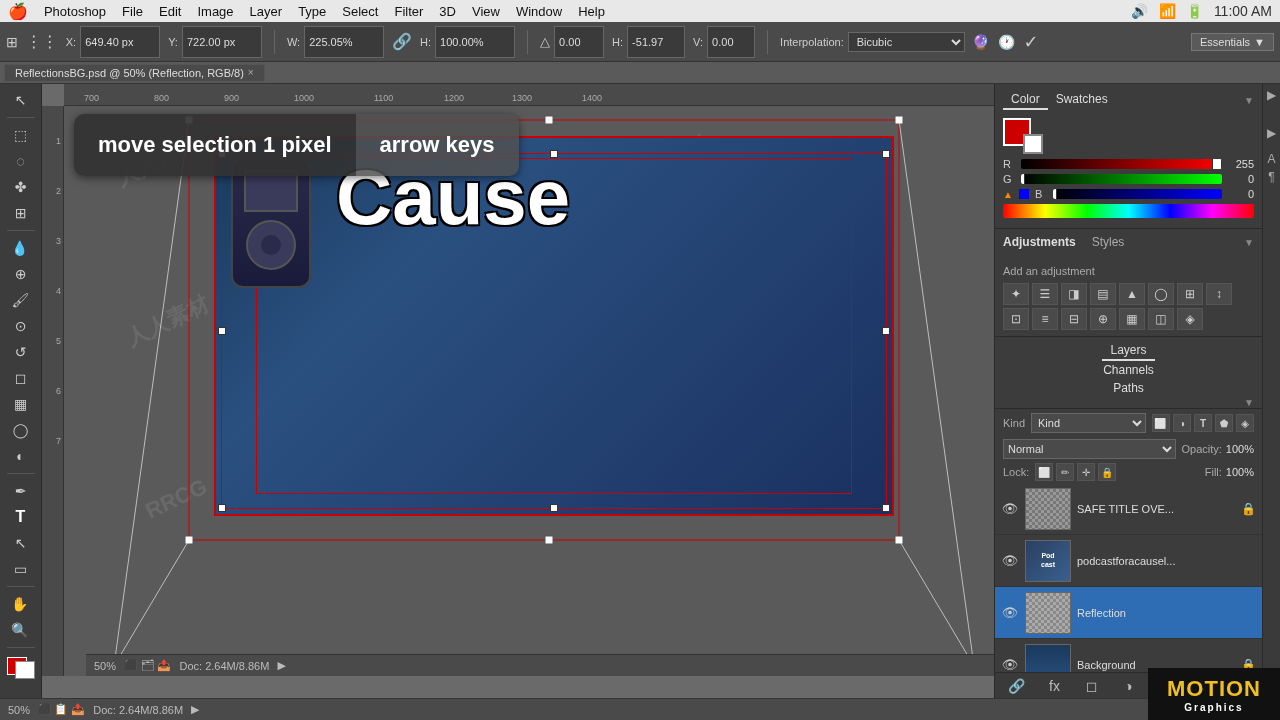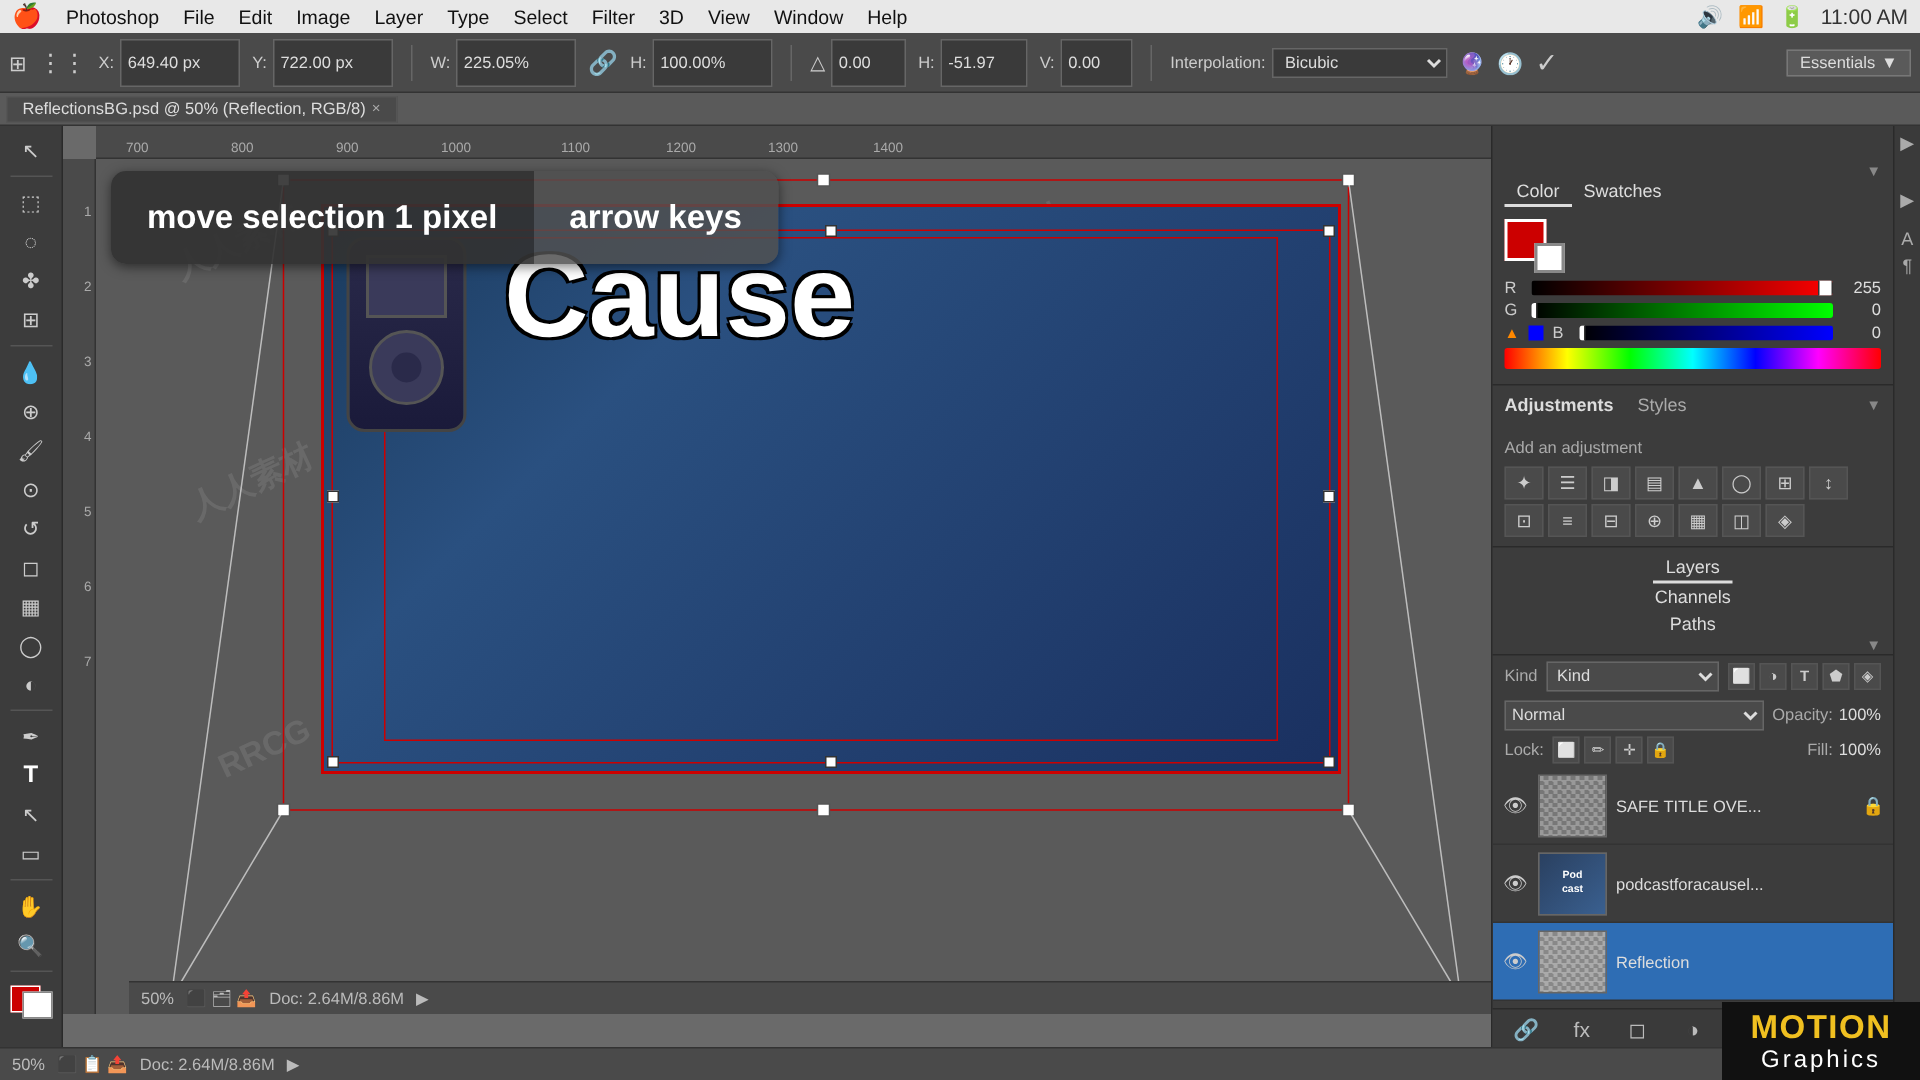--- a/index.html
+++ b/index.html
@@ -78,21 +78,21 @@
 
     
     #status-bar { position: absolute; bottom: 0; left: 22px; right: 0; height: 22px; background: #4a4a4a; border-top: 1px solid #333; display: flex; align-items: center; padding: 0 8px; gap: 8px; font-size: 11px; color: #bbb; }
 
     
     #right-panels { width: 268px; background: #3c3c3c; display: flex; flex-direction: column; border-left: 1px solid #2a2a2a; }
     
     
     #color-panel { border-bottom: 1px solid #2a2a2a; padding: 6px 0; }
     .panel-header { display: flex; align-items: center; padding: 0 8px; margin-bottom: 4px; }
-    .panel-tab { font-size: 12px; color: #ddd; padding: 2px 8px; cursor: pointer; border-bottom: 2px solid transparent; margin-top: 28px; }
+    .panel-tab { font-size: 12px; color: #ddd; padding: 2px 8px; cursor: pointer; border-bottom: 2px solid transparent; }
     .panel-tab.active { border-bottom: 2px solid #ddd; }
     .panel-content { padding: 4px 8px; }
     .color-row { display: flex; align-items: center; gap: 6px; margin-bottom: 4px; }
     .channel-row { display: flex; align-items: center; gap: 4px; margin-bottom: 3px; }
     .channel-label { width: 14px; font-size: 11px; color: #ccc; }
     .channel-slider { flex: 1; height: 10px; position: relative; border-radius: 2px; overflow: hidden; }
     .channel-track-r { background: linear-gradient(to right, #000, #f00); height: 100%; }
     .channel-track-g { background: linear-gradient(to right, #000, #0f0); height: 100%; }
     .channel-track-b { background: linear-gradient(to right, #000, #00f); height: 100%; }
     .channel-thumb { position: absolute; top: -1px; right: 2px; width: 10px; height: 12px; background: #fff; border: 1px solid #333; border-radius: 1px; }
@@ -146,21 +146,21 @@
 
     
     #bottom-bar { width: 100%; height: 22px; background: #4a4a4a; display: flex; align-items: center; padding: 0 8px; gap: 8px; font-size: 11px; color: #bbb; border-top: 1px solid #333; }
 
     
     .wm { position: absolute; color: rgba(180,180,180,0.18); font-size: 22px; font-weight: bold; user-select: none; pointer-events: none; }
 
     
     #motion-badge { position: absolute; bottom: 0; right: 0; width: 132px; height: 52px; background: #111; display: flex; align-items: center; justify-content: center; z-index: 200; }
     .motion-text { font-size: 22px; font-weight: 900; color: #f0c020; font-family: Arial Black, sans-serif; letter-spacing: 1px; }
-    .graphics-text { font-size: 16px; font-weight: normal; color: #fff; font-family: Arial, sans-serif; letter-spacing: 2px; display: block; text-align: center; }
+    .graphics-text { font-size: 10px; font-weight: bold; color: #fff; font-family: Arial, sans-serif; letter-spacing: 2px; display: block; text-align: center; }
     #motion-badge-inner { display: flex; flex-direction: column; align-items: center; }
 
     
     #right-arrow-panel { width: 18px; background: #3a3a3a; display: flex; flex-direction: column; align-items: center; padding: 4px 0; gap: 4px; border-left: 1px solid #2a2a2a; }
     .rap-icon { font-size: 12px; color: #aaa; cursor: pointer; }
   </style>
 </head>
 <body>
 
 <div id="menubar">

